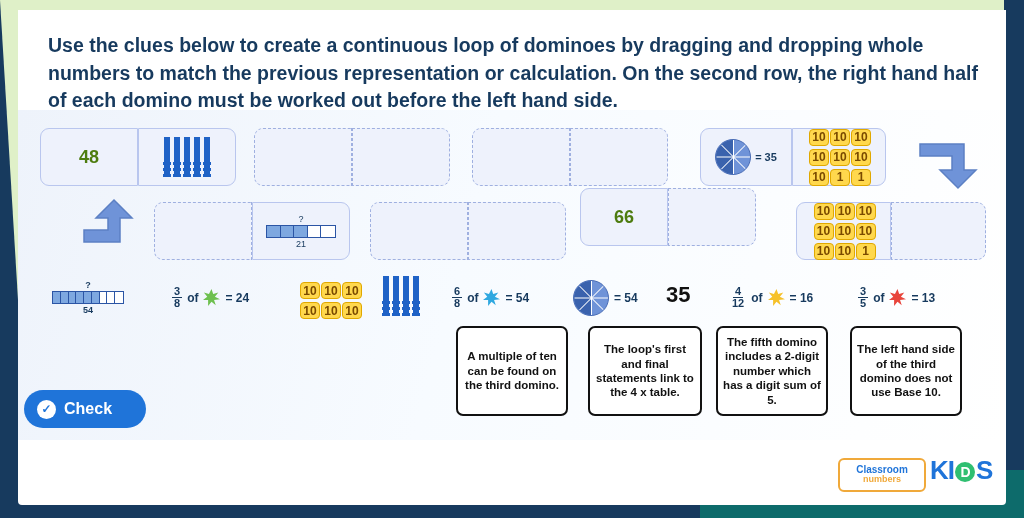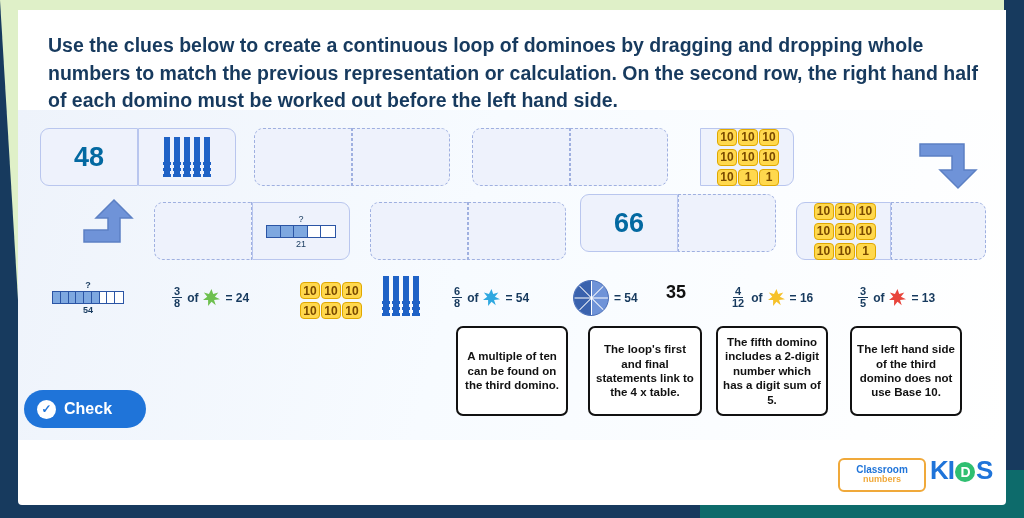--- a/index.html
+++ b/index.html
@@ -23,21 +23,21 @@
      background:linear-gradient(105deg,#eef3fb 0%,#f7fbff 45%,#ffffff 100%);}
 
   
   .domino{position:absolute;display:flex;border-radius:9px;box-sizing:border-box;}
   .half{box-sizing:border-box;background:#eef2fc;border:1.6px solid #c3cef0;}
   .half.dashed{border:1.6px dashed #9fb0e0;background:#eef2fc;}
   .half.solid{border:1.6px solid #b9c6ee;}
   .half.left{border-radius:9px 0 0 9px;}
   .half.right{border-radius:0 9px 9px 0;}
   .half-inner{width:100%;height:100%;display:flex;align-items:center;justify-content:center;}
-  .num{font-size:27px;font-weight:bold;color:#0369a1;text-align:right;}
+  .num{font-size:18px;font-weight:bold;color:#4d7c0f;text-align:right;}
 
   
   .sticks{display:flex;gap:4px;align-items:flex-end;}
   .stick{width:6px;height:40px;background:#1f62c6;position:relative;}
   .stick .cross{position:absolute;left:-1px;bottom:6px;width:8px;height:3px;background:#1f62c6;}
   .stick .cross2{position:absolute;left:-1px;bottom:12px;width:8px;height:3px;background:#1f62c6;}
   .stick .cross3{position:absolute;left:-1px;bottom:0px;width:8px;height:3px;background:#1f62c6;}
 
   
   .coins{display:grid;grid-template-columns:repeat(3,18px);gap:3px;}
@@ -164,20 +164,36 @@
           </div>
       </div>
       <div class="half right dashed" style="width:98px;height:58px;">
         <div class="half-inner">
             <span class="num"></span>
           </div>
       </div>
     </div>
 
     <div class="domino" style="left:682px;top:18px;width:186px;height:58px;">
+      <div class="half left solid" style="width:92px;height:58px;">
+        <div class="half-inner" style="gap:4px;">
+          <div class="pie">
+            <div class="fill"></div>
+            <div class="seg" style="transform:rotate(0deg)"></div>
+            <div class="seg" style="transform:rotate(45deg)"></div>
+            <div class="seg" style="transform:rotate(90deg)"></div>
+            <div class="seg" style="transform:rotate(135deg)"></div>
+            <div class="seg" style="transform:rotate(180deg)"></div>
+            <div class="seg" style="transform:rotate(225deg)"></div>
+            <div class="seg" style="transform:rotate(270deg)"></div>
+            <div class="seg" style="transform:rotate(315deg)"></div>
+          </div>
+          <span style="font-size:11px;color:#173a5e;font-weight:bold;">= 35</span>
+        </div>
+      </div>
       <div class="half right solid" style="width:94px;height:58px;">
         <div class="half-inner">
           <div class="coins">
             <div class="coin">10</div>
               <div class="coin">10</div>
               <div class="coin">10</div>
             <div class="coin">10</div>
               <div class="coin">10</div>
               <div class="coin">10</div>
             <div class="coin">10</div>
@@ -223,21 +239,21 @@
             <span class="num"></span>
           </div>
       </div>
       <div class="half right dashed" style="width:98px;height:58px;">
         <div class="half-inner">
             <span class="num"></span>
           </div>
       </div>
     </div>
 
-    <div class="domino" style="left:562px;top:84px;width:196px;height:58px;">
+    <div class="domino" style="left:562px;top:78px;width:176px;height:58px;">
       <div class="half left solid" style="width:98px;height:58px;">
         <div class="half-inner">
             <span class="num">66</span>
           </div>
       </div>
       <div class="half right dashed" style="width:98px;height:58px;">
         <div class="half-inner">
             <span class="num"></span>
           </div>
       </div>
@@ -351,21 +367,21 @@
         <div class="seg" style="transform:rotate(135deg)"></div>
         <div class="seg" style="transform:rotate(180deg)"></div>
         <div class="seg" style="transform:rotate(225deg)"></div>
         <div class="seg" style="transform:rotate(270deg)"></div>
         <div class="seg" style="transform:rotate(315deg)"></div>
       </div>
       <span>= 54</span>
     </div>
 
     <div class="frac-expr" style="left:648px;top:172px;">
-      <span style="font-size:18px;font-weight:bold;color:#111;">35</span>
+      <span style="font-size:22px;font-weight:bold;color:#111;">35</span>
     </div>
 
     <div class="frac-expr" style="left:712px;top:176px;">
       <span class="frac">
         <span class="top">4</span>
         <span class="bot">12</span>
       </span>
       <span>of</span>
       <svg class="splat" viewBox="0 0 20 20">
           <path d="M10 0 L12 6 L18 4 L14 9 L20 12 L13 13 L15 19 L10 15 L6 20 L6 13 L0 13 L5 9 L1 4 L7 6 Z" fill="#f6c12a"></path>

